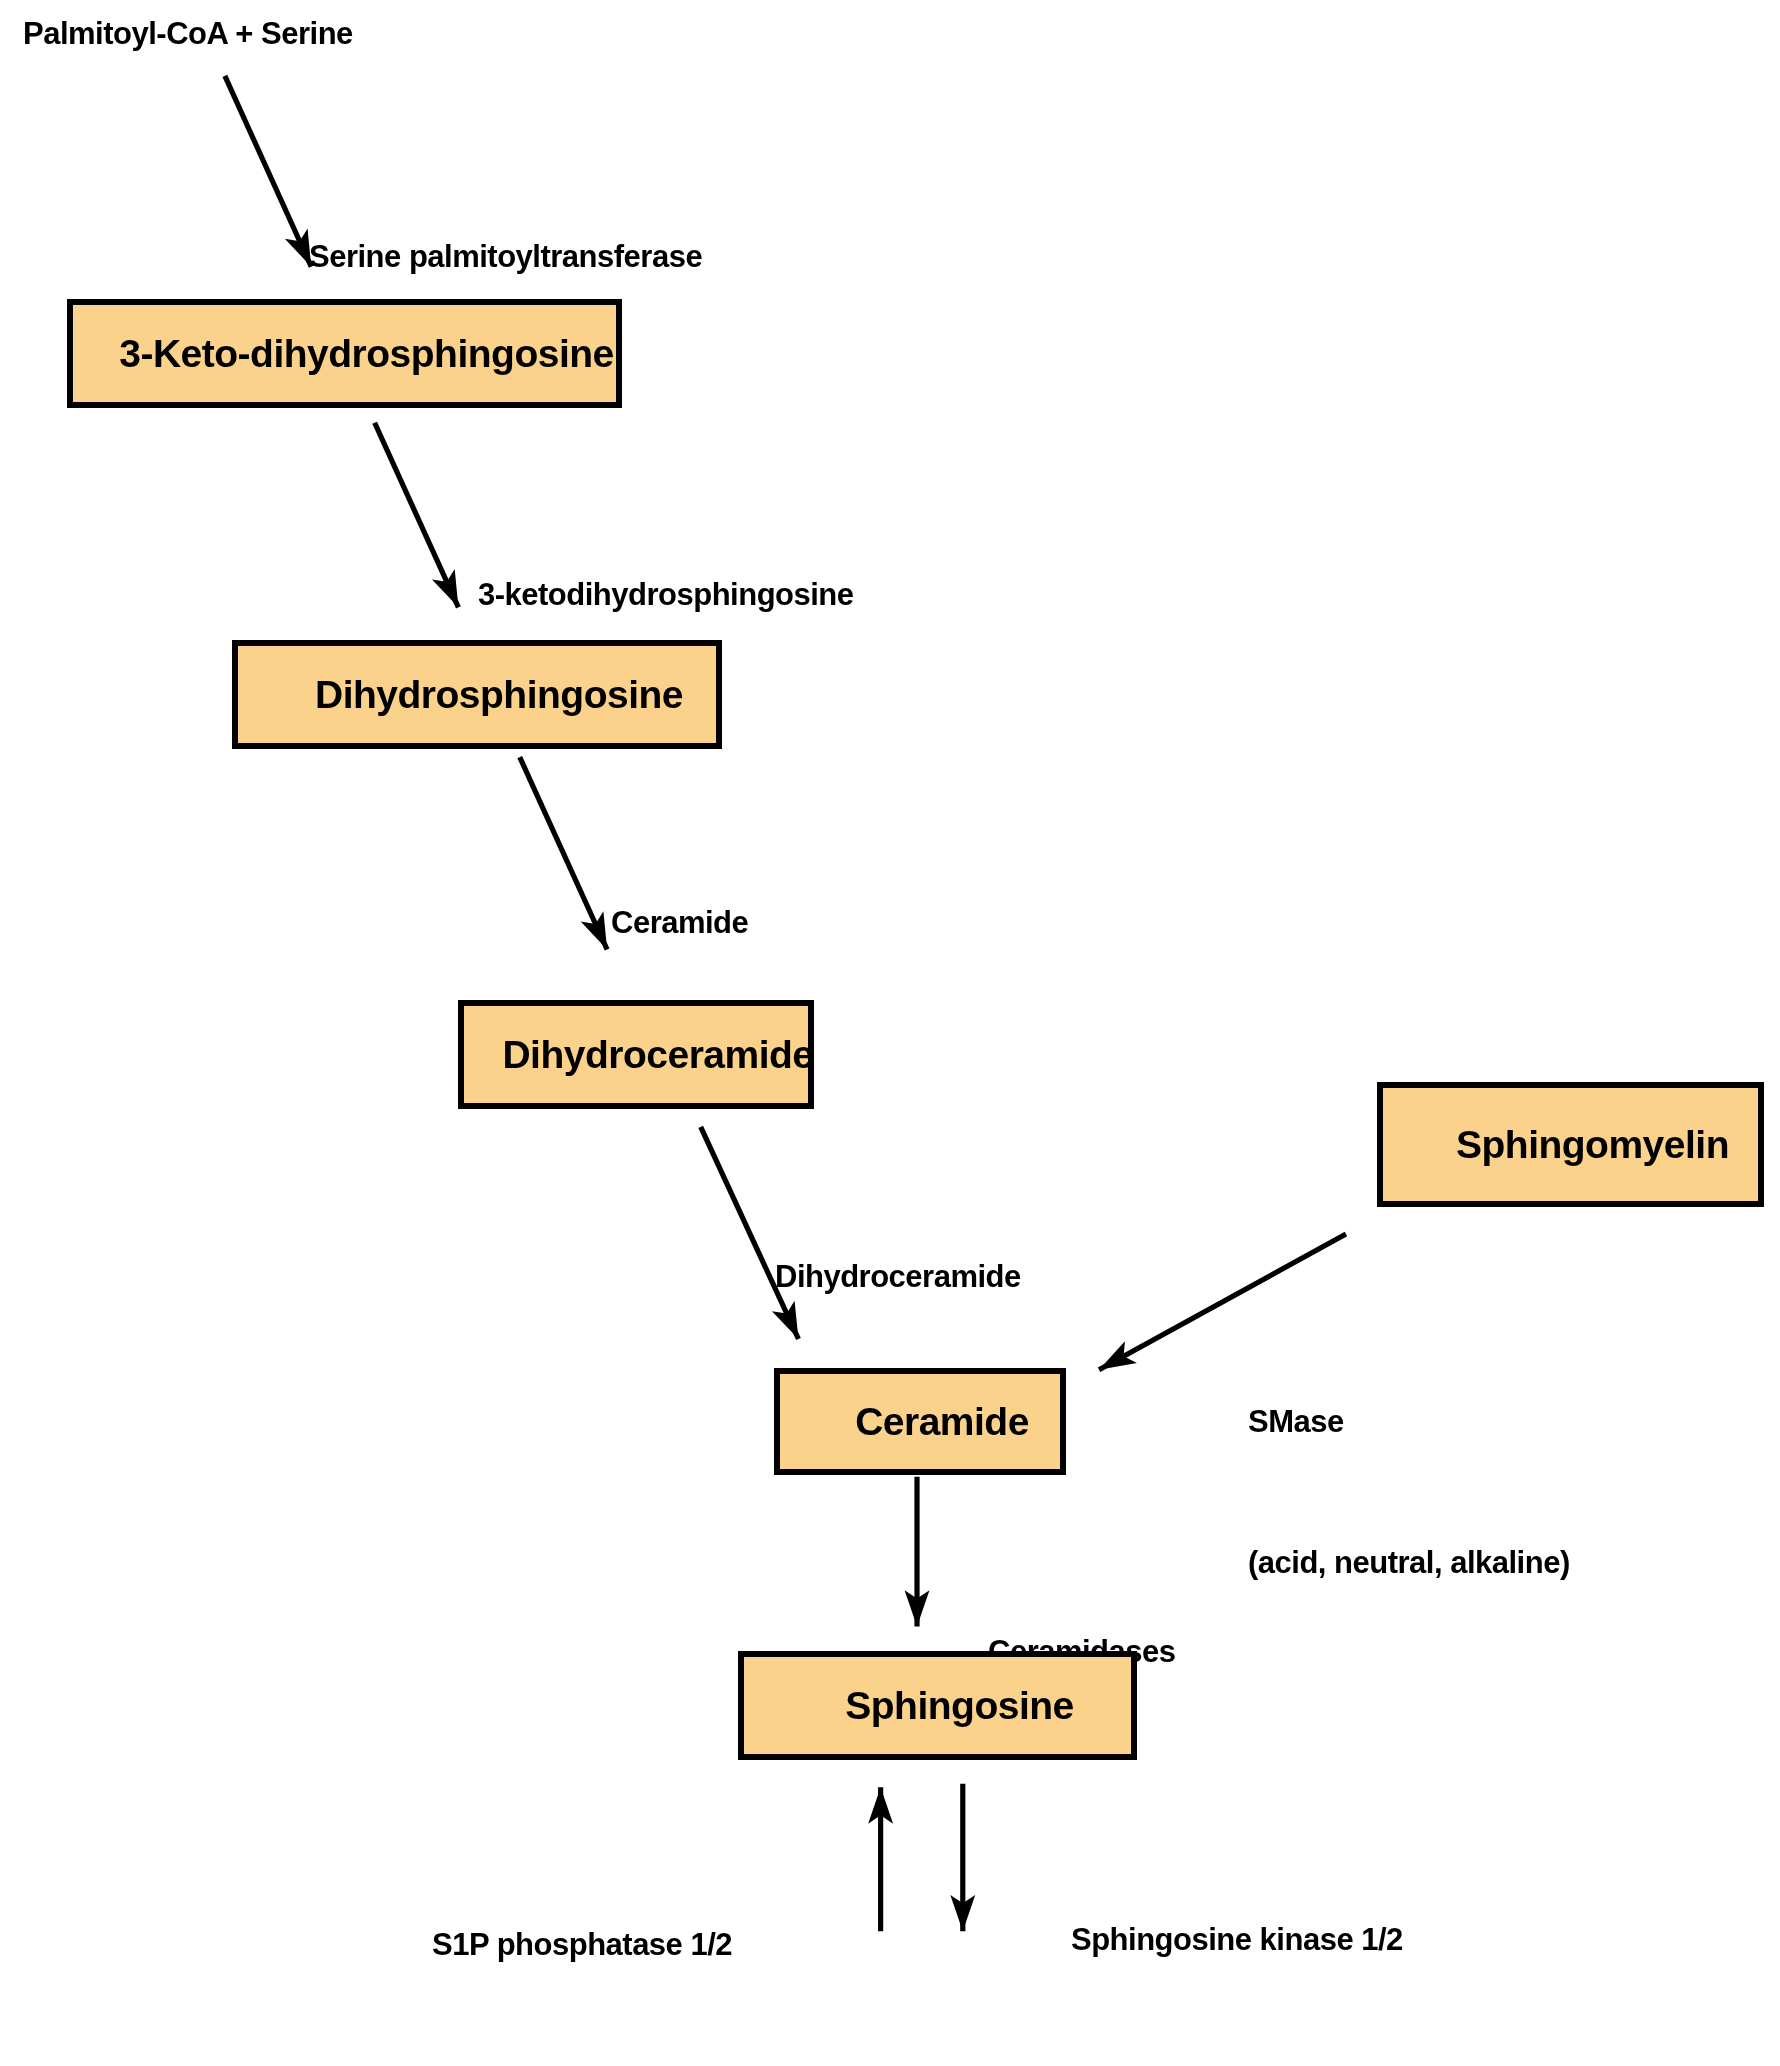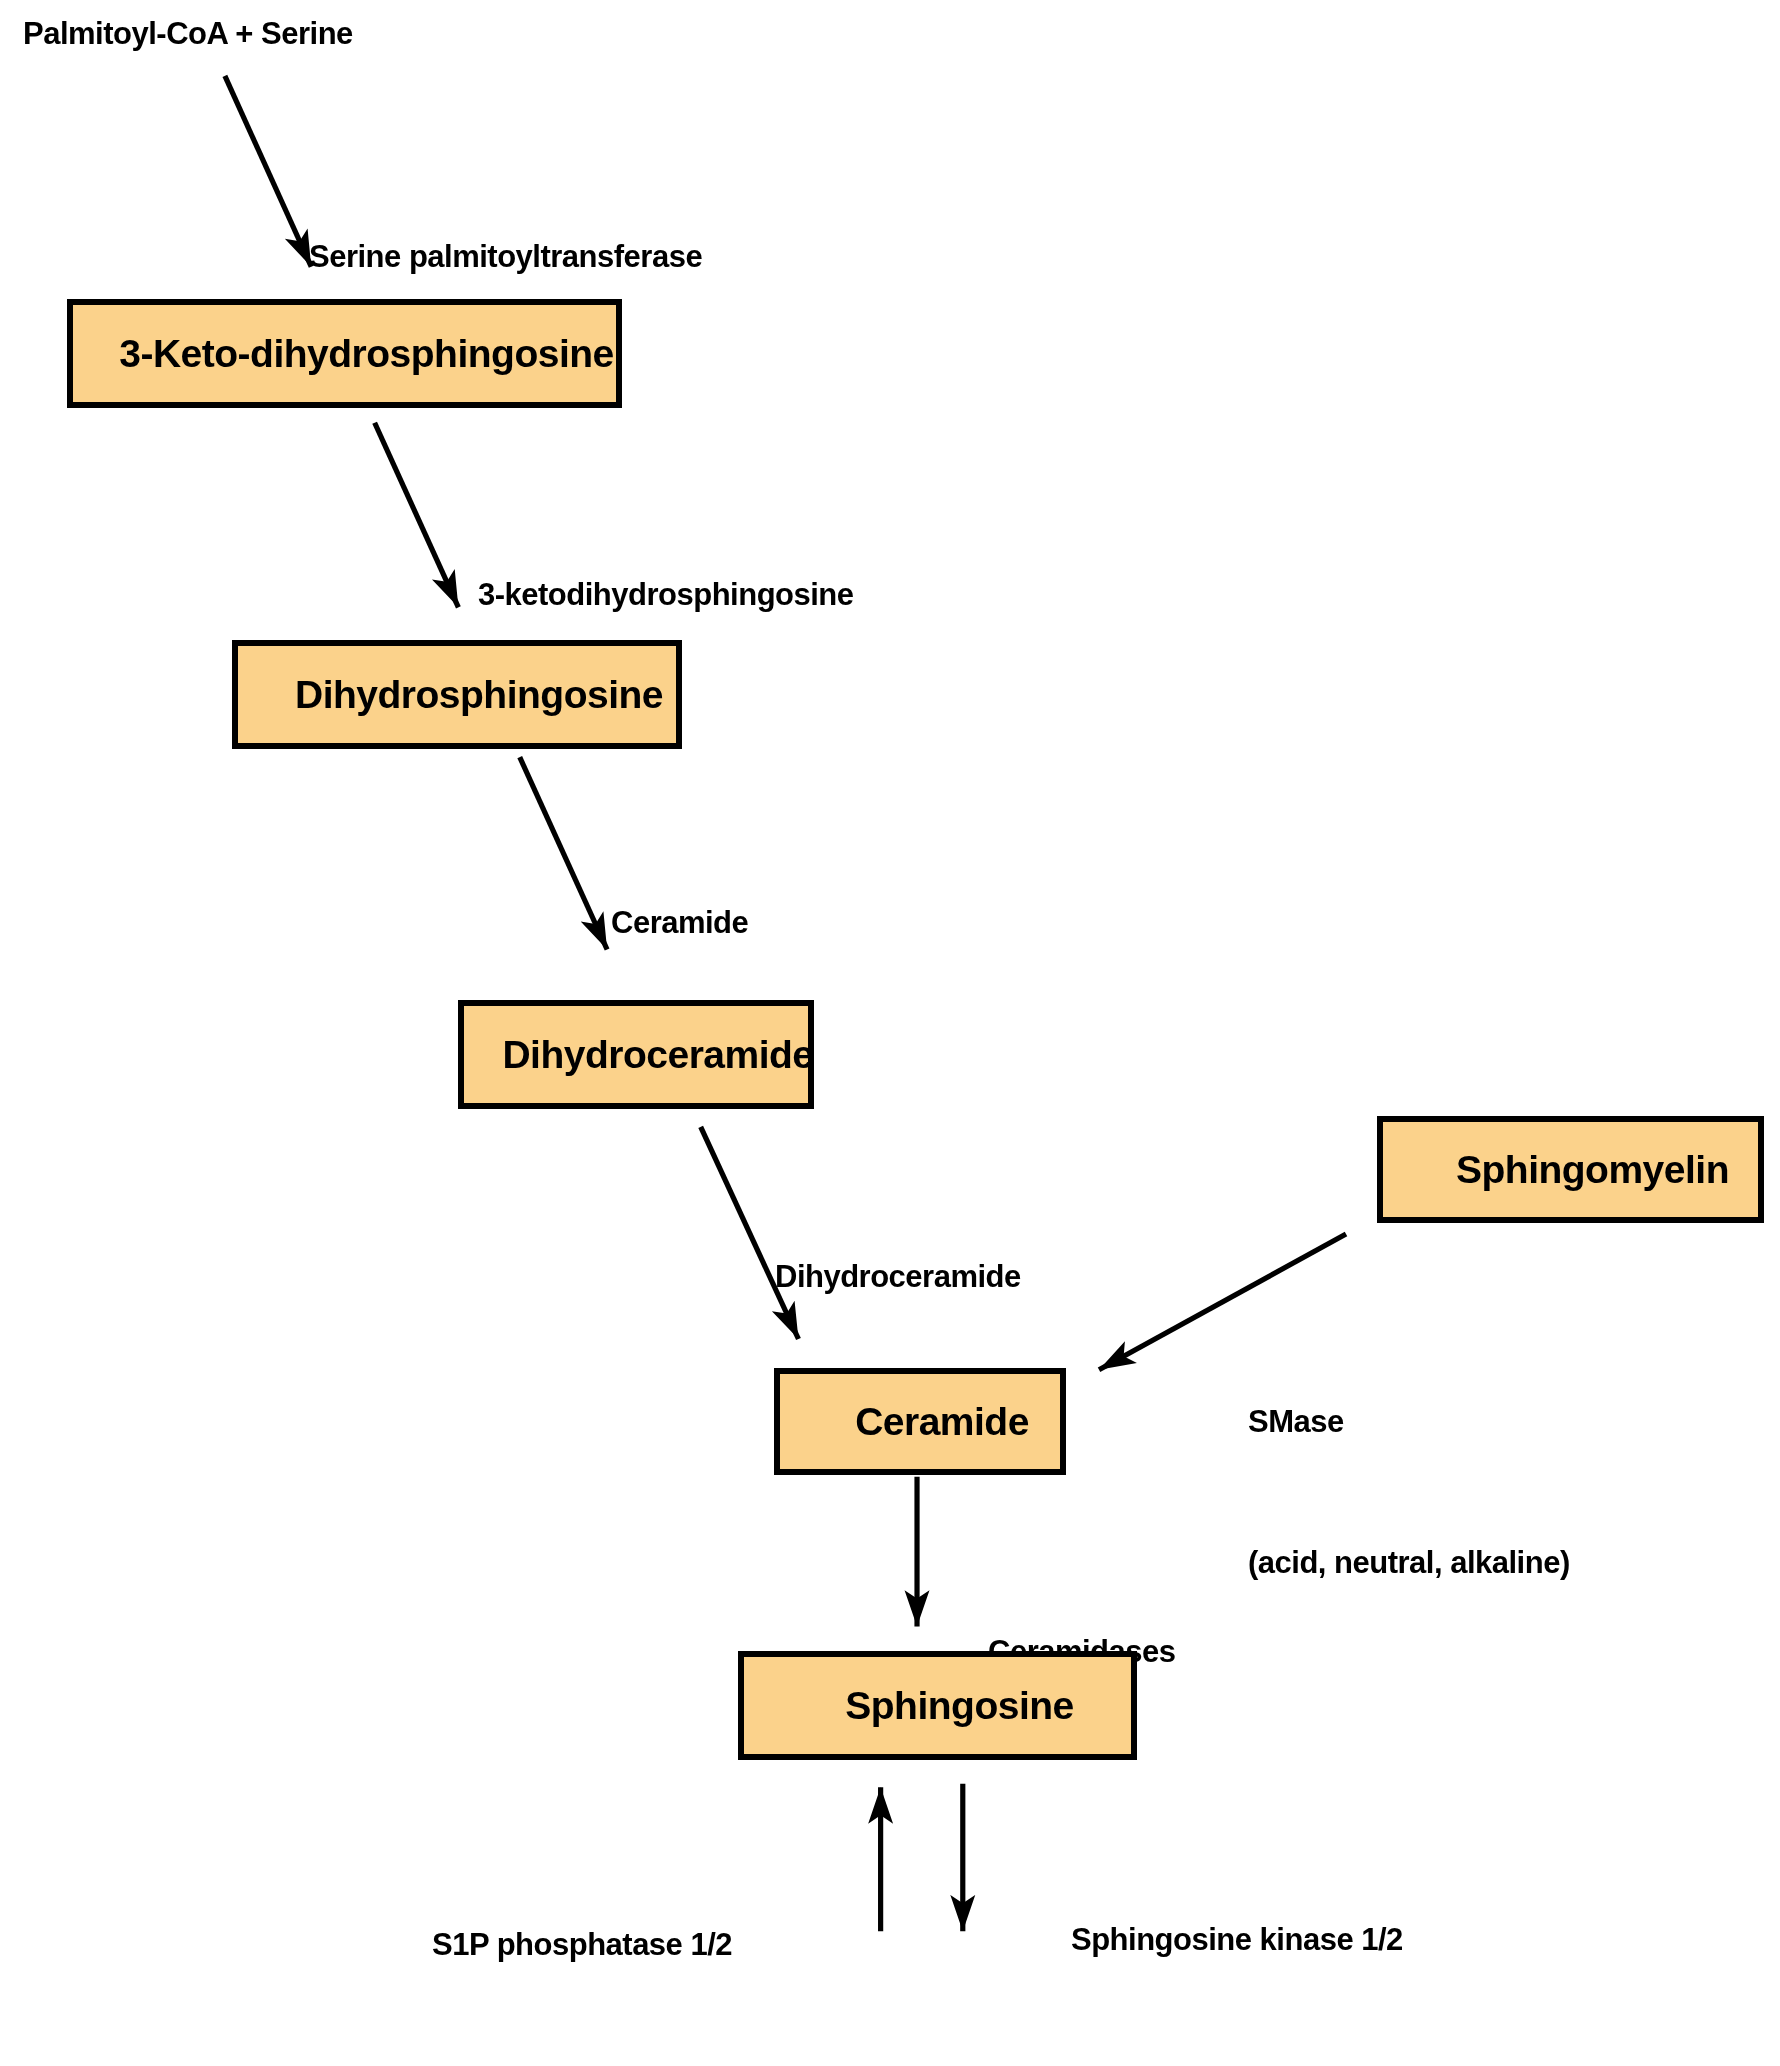--- a/index.html
+++ b/index.html
@@ -110,29 +110,29 @@
   </div>
 
   <div class="freelabel" style="left:1035px; top:1822px;margin-left:36px;">
     <div>Sphingosine kinase 1/2</div>
   </div>
 
   <div class="node" style="left:67px; top:299px; width:555px; height:109px;">
     <span>3-Keto-dihydrosphingosine</span>
   </div>
 
-  <div class="node" style="left:232px; top:640px; width:450px; height:109px;">
+  <div class="node" style="left:232px; top:640px; width:490px; height:109px;">
     <span>Dihydrosphingosine</span>
   </div>
 
   <div class="node" style="left:458px; top:1000px; width:356px; height:109px;">
     <span>Dihydroceramide</span>
   </div>
 
-  <div class="node" style="left:1377px; top:1116px; width:387px; height:107px;">
+  <div class="node" style="left:1377px; top:1082px; width:387px; height:125px;">
     <span>Sphingomyelin</span>
   </div>
 
   <div class="node" style="left:774px; top:1368px; width:292px; height:107px;">
     <span>Ceramide</span>
   </div>
 
   <div class="node" style="left:738px; top:1651px; width:399px; height:109px;">
     <span>Sphingosine</span>
   </div>

